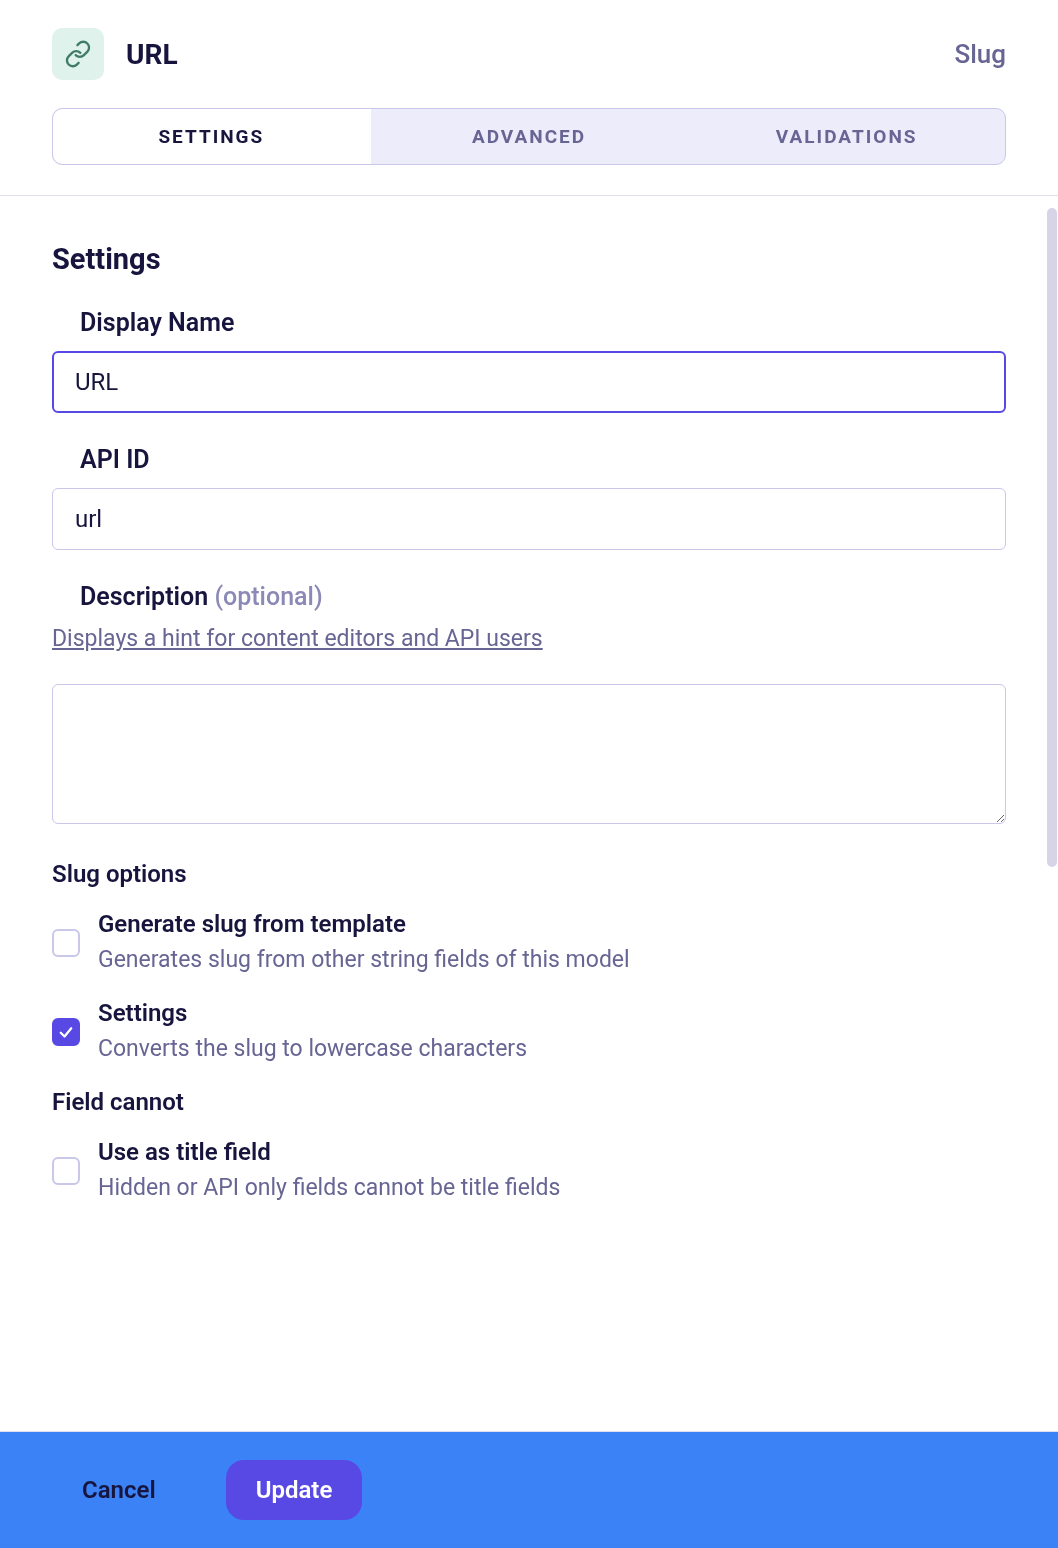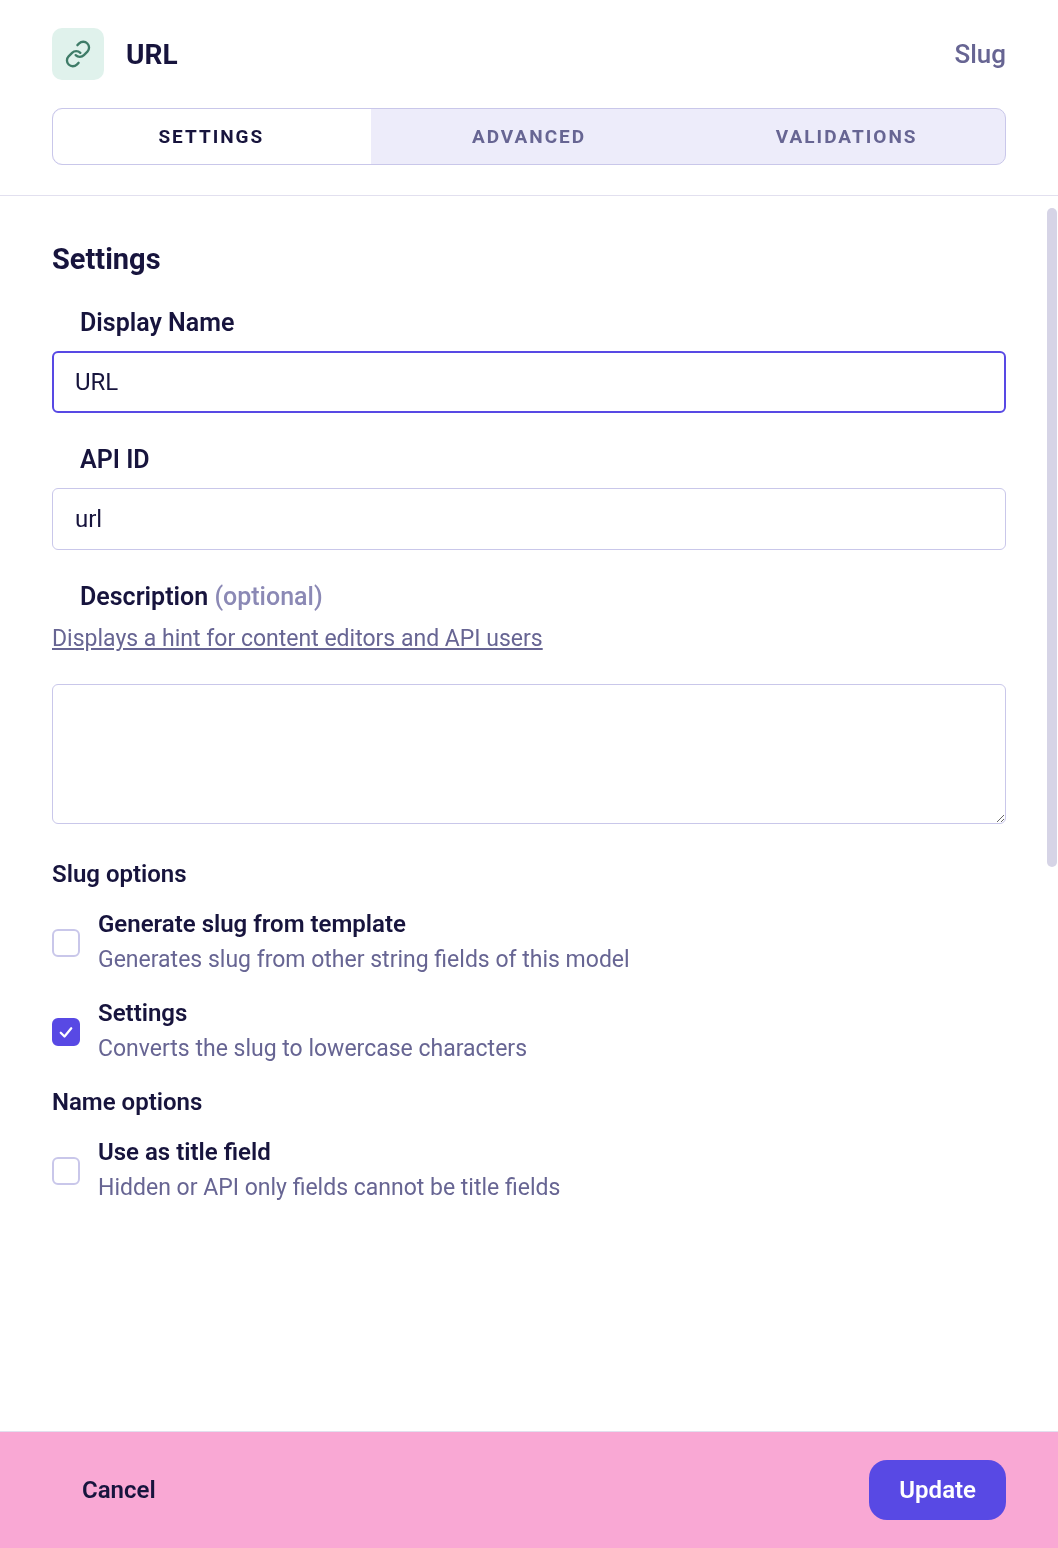--- a/index.html
+++ b/index.html
@@ -160,23 +160,23 @@
   .checkbox svg{width:18px;height:18px;stroke:#fff;fill:none;stroke-width:3;display:none}
   .checkbox.checked svg{display:block}
   .check-label{font-size:24px;font-weight:600}
   .check-hint{font-size:23px;color:var(--muted);margin-top:8px;font-weight:400}
   .footer{
     position:absolute;
     bottom:0;left:0;right:0;
     border-top:1px solid var(--divider);
     padding:28px 52px;
     display:flex;
-    justify-content:space-between;
+    justify-content:flex-start;
     gap:40px;
-    background:#f9a8d4;
+    background:#3b82f6;
   }
   .btn{
     font-size:24px;
     padding:16px 30px;
     border-radius:10px;
     font-weight:600;
     cursor:pointer;
     border:none;
     font-family:inherit;
   }
@@ -256,21 +256,21 @@
         <svg viewBox="0 0 24 24" stroke-linecap="round" stroke-linejoin="round">
             <polyline points="5 13 10 18 19 7"></polyline>
           </svg>
       </div>
       <div>
         <div class="check-label">Settings</div>
         <div class="check-hint">Converts the slug to lowercase characters</div>
       </div>
     </div>
 
-    <div class="sub-title">Name options</div>
+    <div class="sub-title">Field cannot</div>
 
     <div class="check-row">
       <div class="checkbox">
         
       </div>
       <div>
         <div class="check-label">Use as title field</div>
         <div class="check-hint">Hidden or API only fields cannot be title fields</div>
       </div>
     </div>

